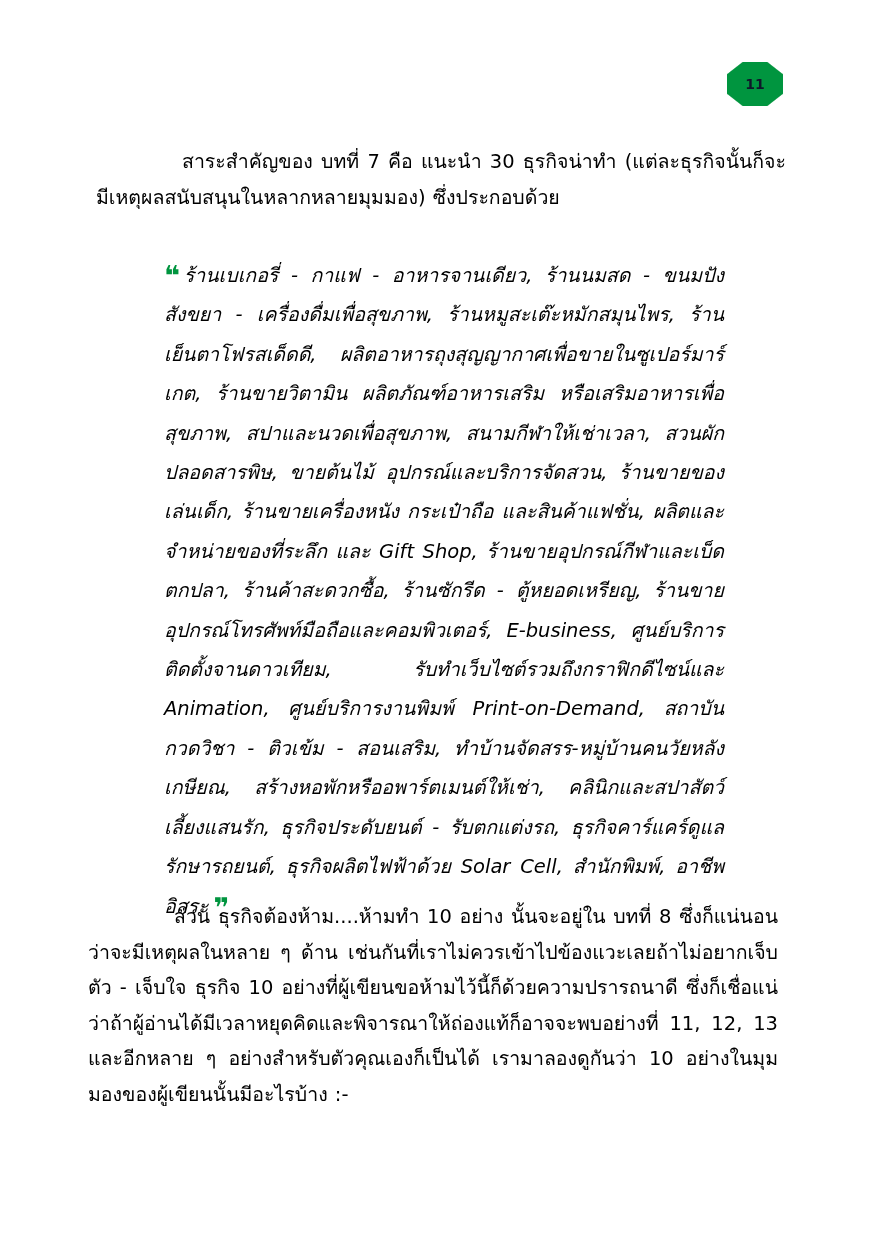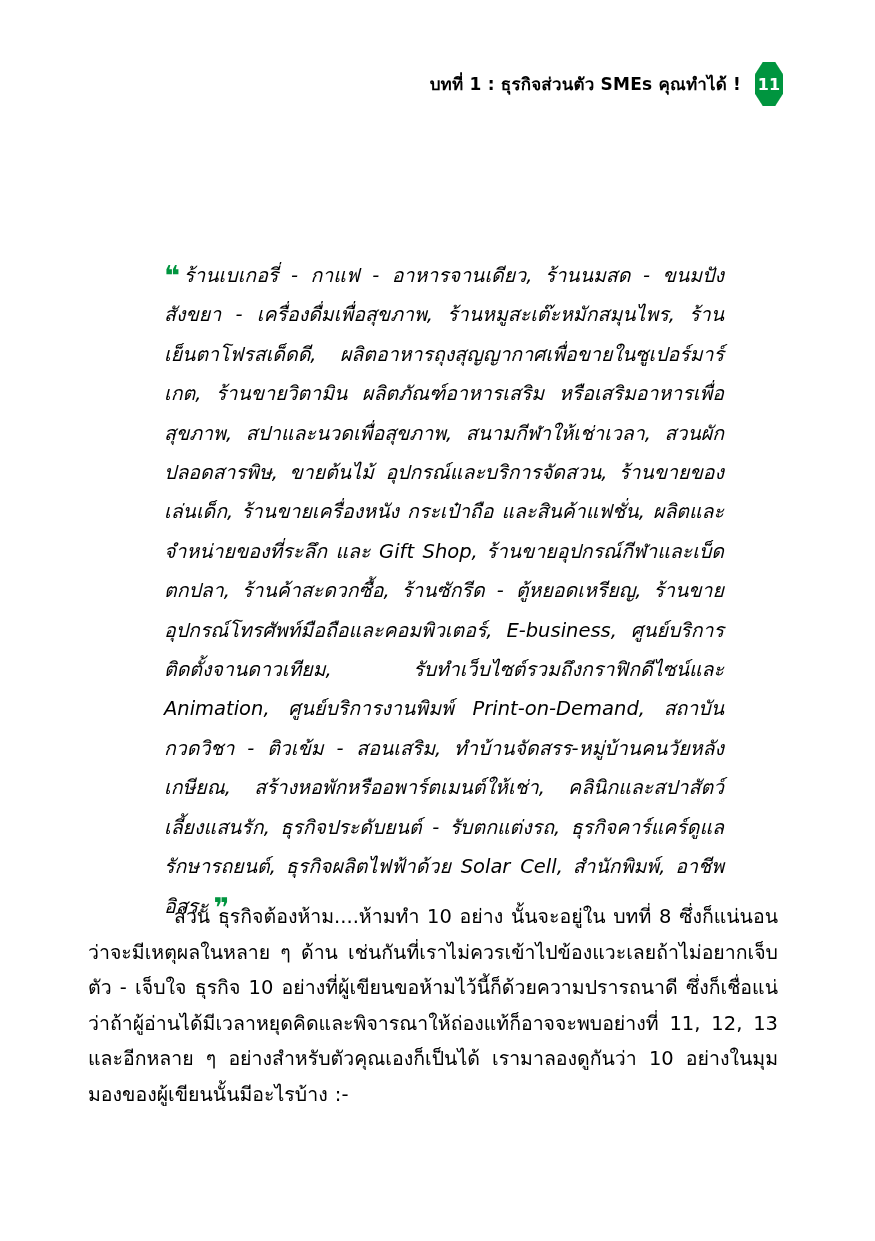--- a/index.html
+++ b/index.html
@@ -32,28 +32,28 @@
   .header-title {
     font-family: "DejaVu Sans", "Liberation Sans", sans-serif;
     font-size: 17px;
     font-weight: bold;
     letter-spacing: 0.2px;
     color: #000000;
     white-space: nowrap;
     line-height: 1;
   }
   .page-badge {
-    width: 28px;
+    width: 56px;
     height: 44px;
     display: flex;
     align-items: center;
     justify-content: center;
     background: #00953f;
-    color: #ffffff;
-    font-size: 16px;
+    color: #0f172a;
+    font-size: 14px;
     font-weight: bold;
     font-family: "DejaVu Sans", "Liberation Sans", sans-serif;
     
     clip-path: polygon(28% 0%, 72% 0%, 100% 28%, 100% 72%, 72% 100%, 28% 100%, 0% 72%, 0% 28%);
     box-shadow: 0 0 0 4px #a8d5b4;
     position: relative;
   }
   .page-badge-ring {
     position: absolute;
     inset: -5px;
@@ -132,28 +132,28 @@
     top: 4px;
     margin-left: 5px;
   }
 </style>
 </head>
 <body>
 
 <div class="page">
 
   <div class="running-header">
-    <div class="header-title">บทที่ 1 : ธุรกิจส่วนตัว SMEs คุณทำได้ !</div>
     <div class="page-badge">
       <span class="page-badge-ring"></span>
       <span class="page-badge-core"></span>
       <span class="page-badge-num">11</span>
     </div>
   </div>
 
+  <p class="para para-intro">สาระสำคัญของ บทที่ 7 คือ แนะนำ 30 ธุรกิจน่าทำ (แต่ละธุรกิจนั้นก็จะมีเหตุผลสนับสนุนในหลากหลายมุมมอง) ซึ่งประกอบด้วย</p>
 
   <div class="quote-block">
     <p class="quote-text"><span class="qmark qmark-open">❝</span><span>ร้านเบเกอรี่ - กาแฟ - อาหารจานเดียว, ร้านนมสด - ขนมปังสังขยา - เครื่องดื่มเพื่อสุขภาพ, ร้านหมูสะเต๊ะหมักสมุนไพร, ร้านเย็นตาโฟรสเด็ดดี, ผลิตอาหารถุงสุญญากาศเพื่อขายในซูเปอร์มาร์เกต, ร้านขายวิตามิน ผลิตภัณฑ์อาหารเสริม หรือเสริมอาหารเพื่อสุขภาพ, สปาและนวดเพื่อสุขภาพ, สนามกีฬาให้เช่าเวลา, สวนผักปลอดสารพิษ, ขายต้นไม้ อุปกรณ์และบริการจัดสวน, ร้านขายของเล่นเด็ก, ร้านขายเครื่องหนัง กระเป๋าถือ และสินค้าแฟชั่น, ผลิตและจำหน่ายของที่ระลึก และ Gift Shop, ร้านขายอุปกรณ์กีฬาและเบ็ดตกปลา, ร้านค้าสะดวกซื้อ, ร้านซักรีด - ตู้หยอดเหรียญ, ร้านขายอุปกรณ์โทรศัพท์มือถือและคอมพิวเตอร์, E-business, ศูนย์บริการติดตั้งจานดาวเทียม, รับทำเว็บไซต์รวมถึงกราฟิกดีไซน์และ Animation, ศูนย์บริการงานพิมพ์ Print-on-Demand, สถาบันกวดวิชา - ติวเข้ม - สอนเสริม, ทำบ้านจัดสรร-หมู่บ้านคนวัยหลังเกษียณ, สร้างหอพักหรืออพาร์ตเมนต์ให้เช่า, คลินิกและสปาสัตว์เลี้ยงแสนรัก, ธุรกิจประดับยนต์ - รับตกแต่งรถ, ธุรกิจคาร์แคร์ดูแลรักษารถยนต์, ธุรกิจผลิตไฟฟ้าด้วย Solar Cell, สำนักพิมพ์, อาชีพอิสระ</span><span class="qmark qmark-close">❞</span></p>
   </div>
 
   <p class="para para-outro">ส่วน ธุรกิจต้องห้าม....ห้ามทำ 10 อย่าง นั้นจะอยู่ใน บทที่ 8 ซึ่งก็แน่นอนว่าจะมีเหตุผลในหลาย ๆ ด้าน เช่นกันที่เราไม่ควรเข้าไปข้องแวะเลยถ้าไม่อยากเจ็บตัว - เจ็บใจ ธุรกิจ 10 อย่างที่ผู้เขียนขอห้ามไว้นี้ก็ด้วยความปรารถนาดี  ซึ่งก็เชื่อแน่ว่าถ้าผู้อ่านได้มีเวลาหยุดคิดและพิจารณาให้ถ่องแท้ก็อาจจะพบอย่างที่ 11, 12, 13 และอีกหลาย ๆ อย่างสำหรับตัวคุณเองก็เป็นได้ เรามาลองดูกันว่า 10 อย่างในมุมมองของผู้เขียนนั้นมีอะไรบ้าง :-</p>
 
 </div>
 
 </body></html>

